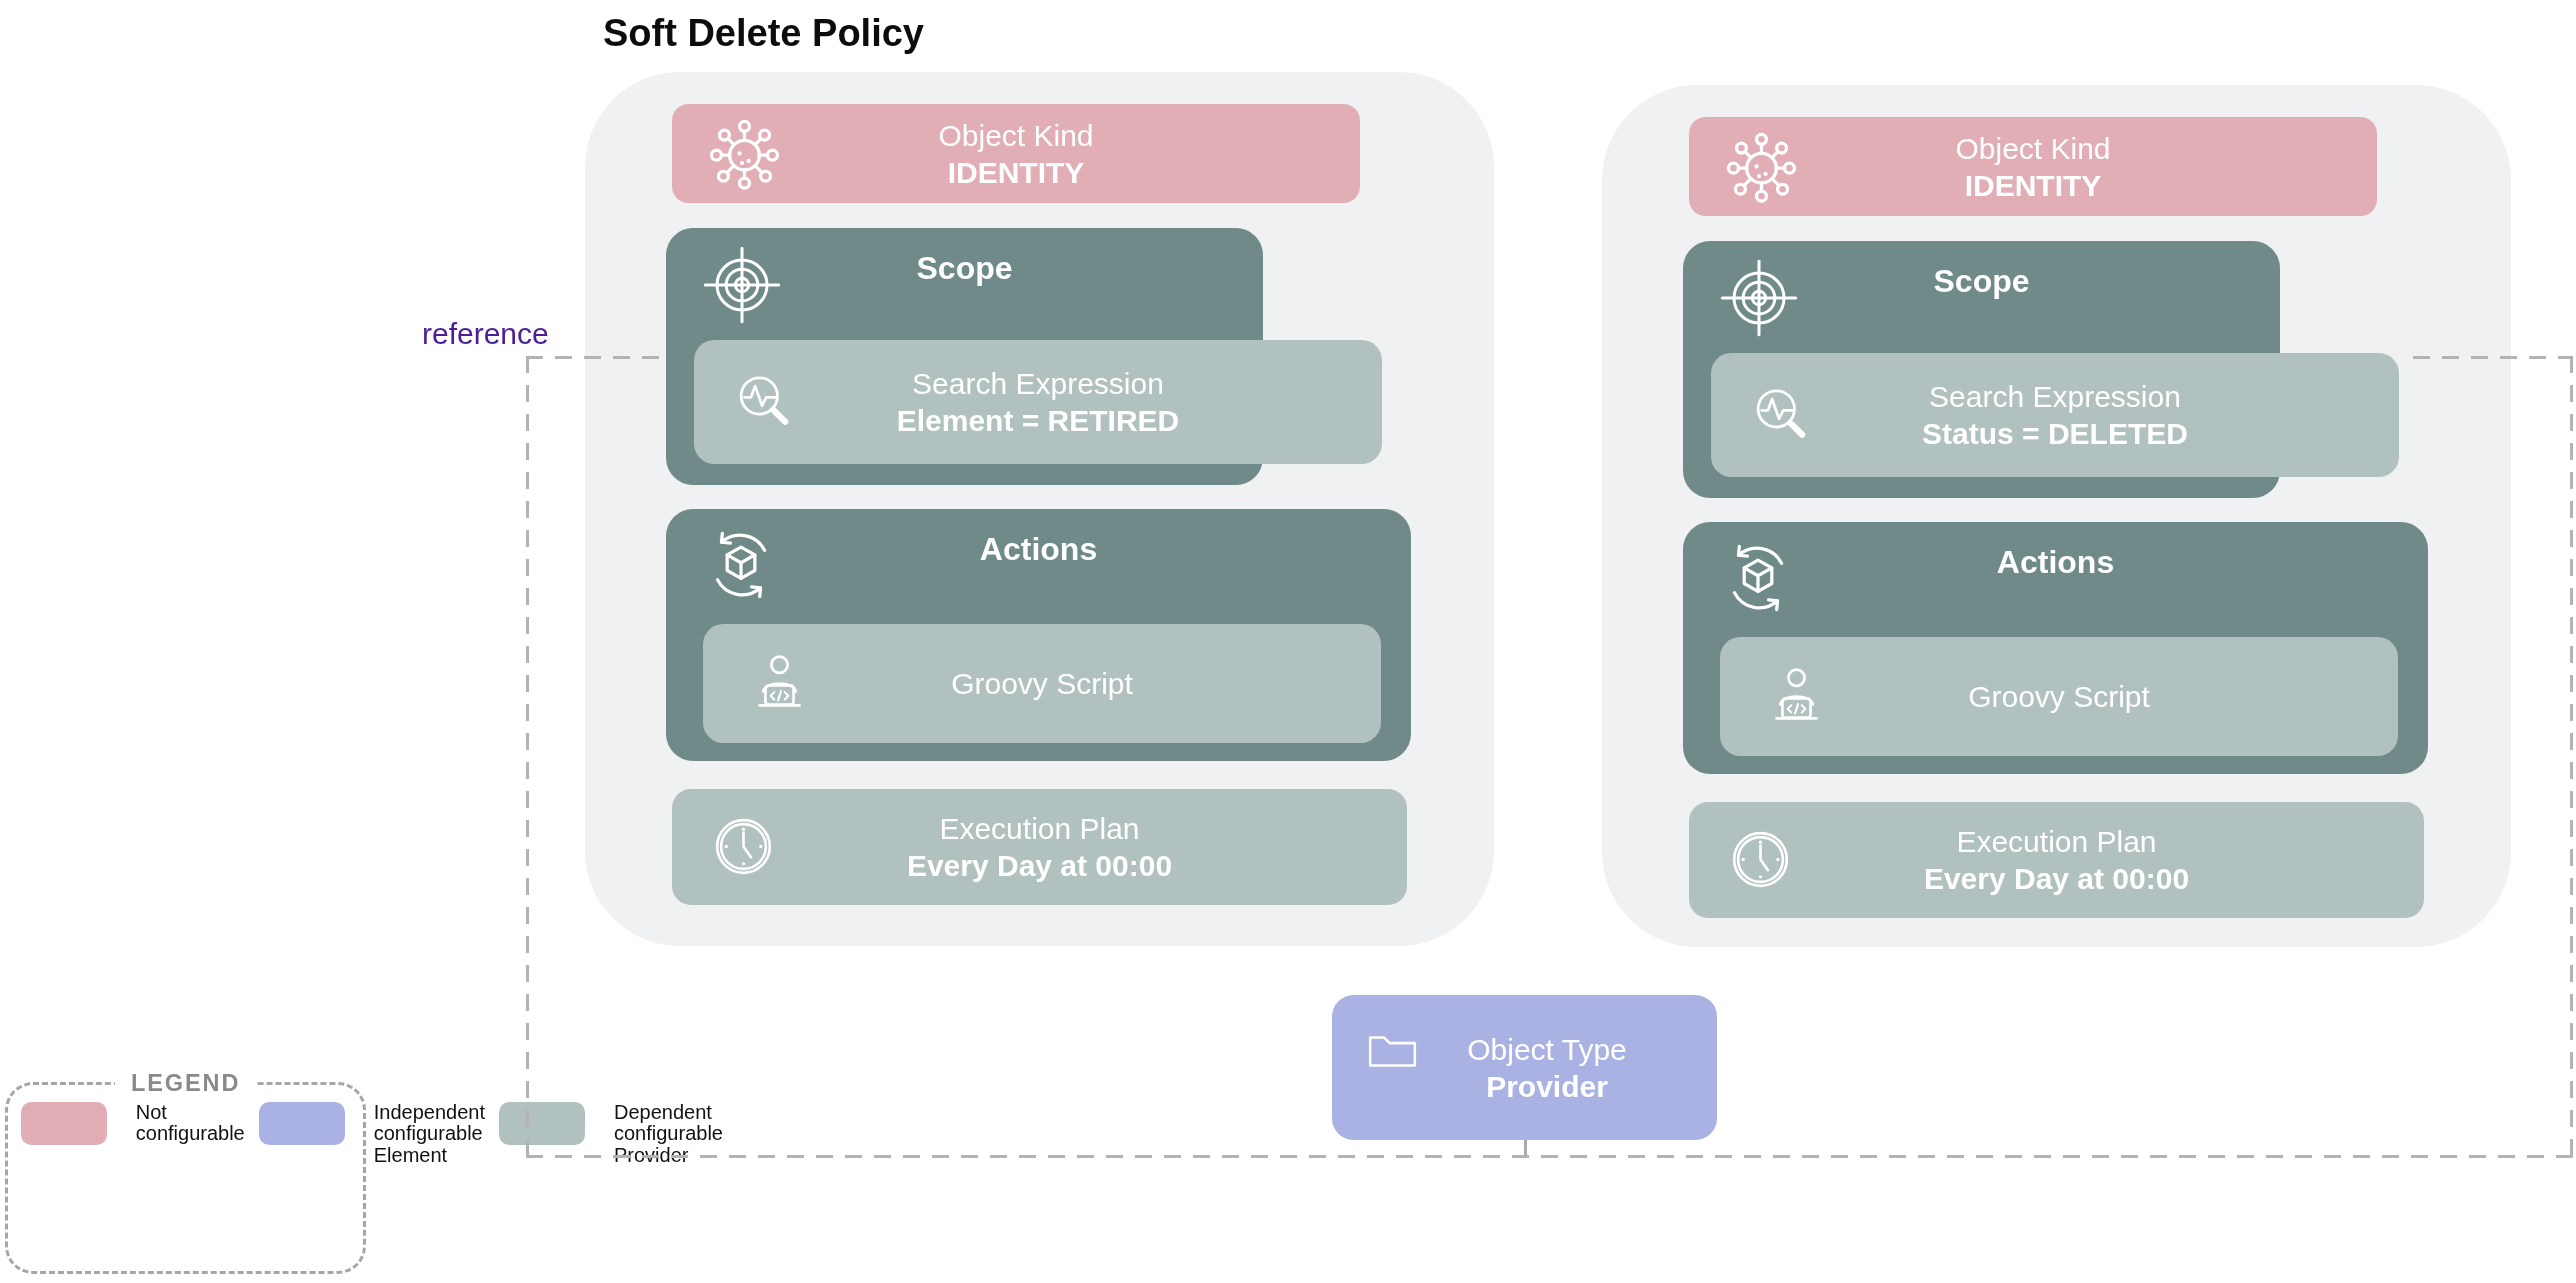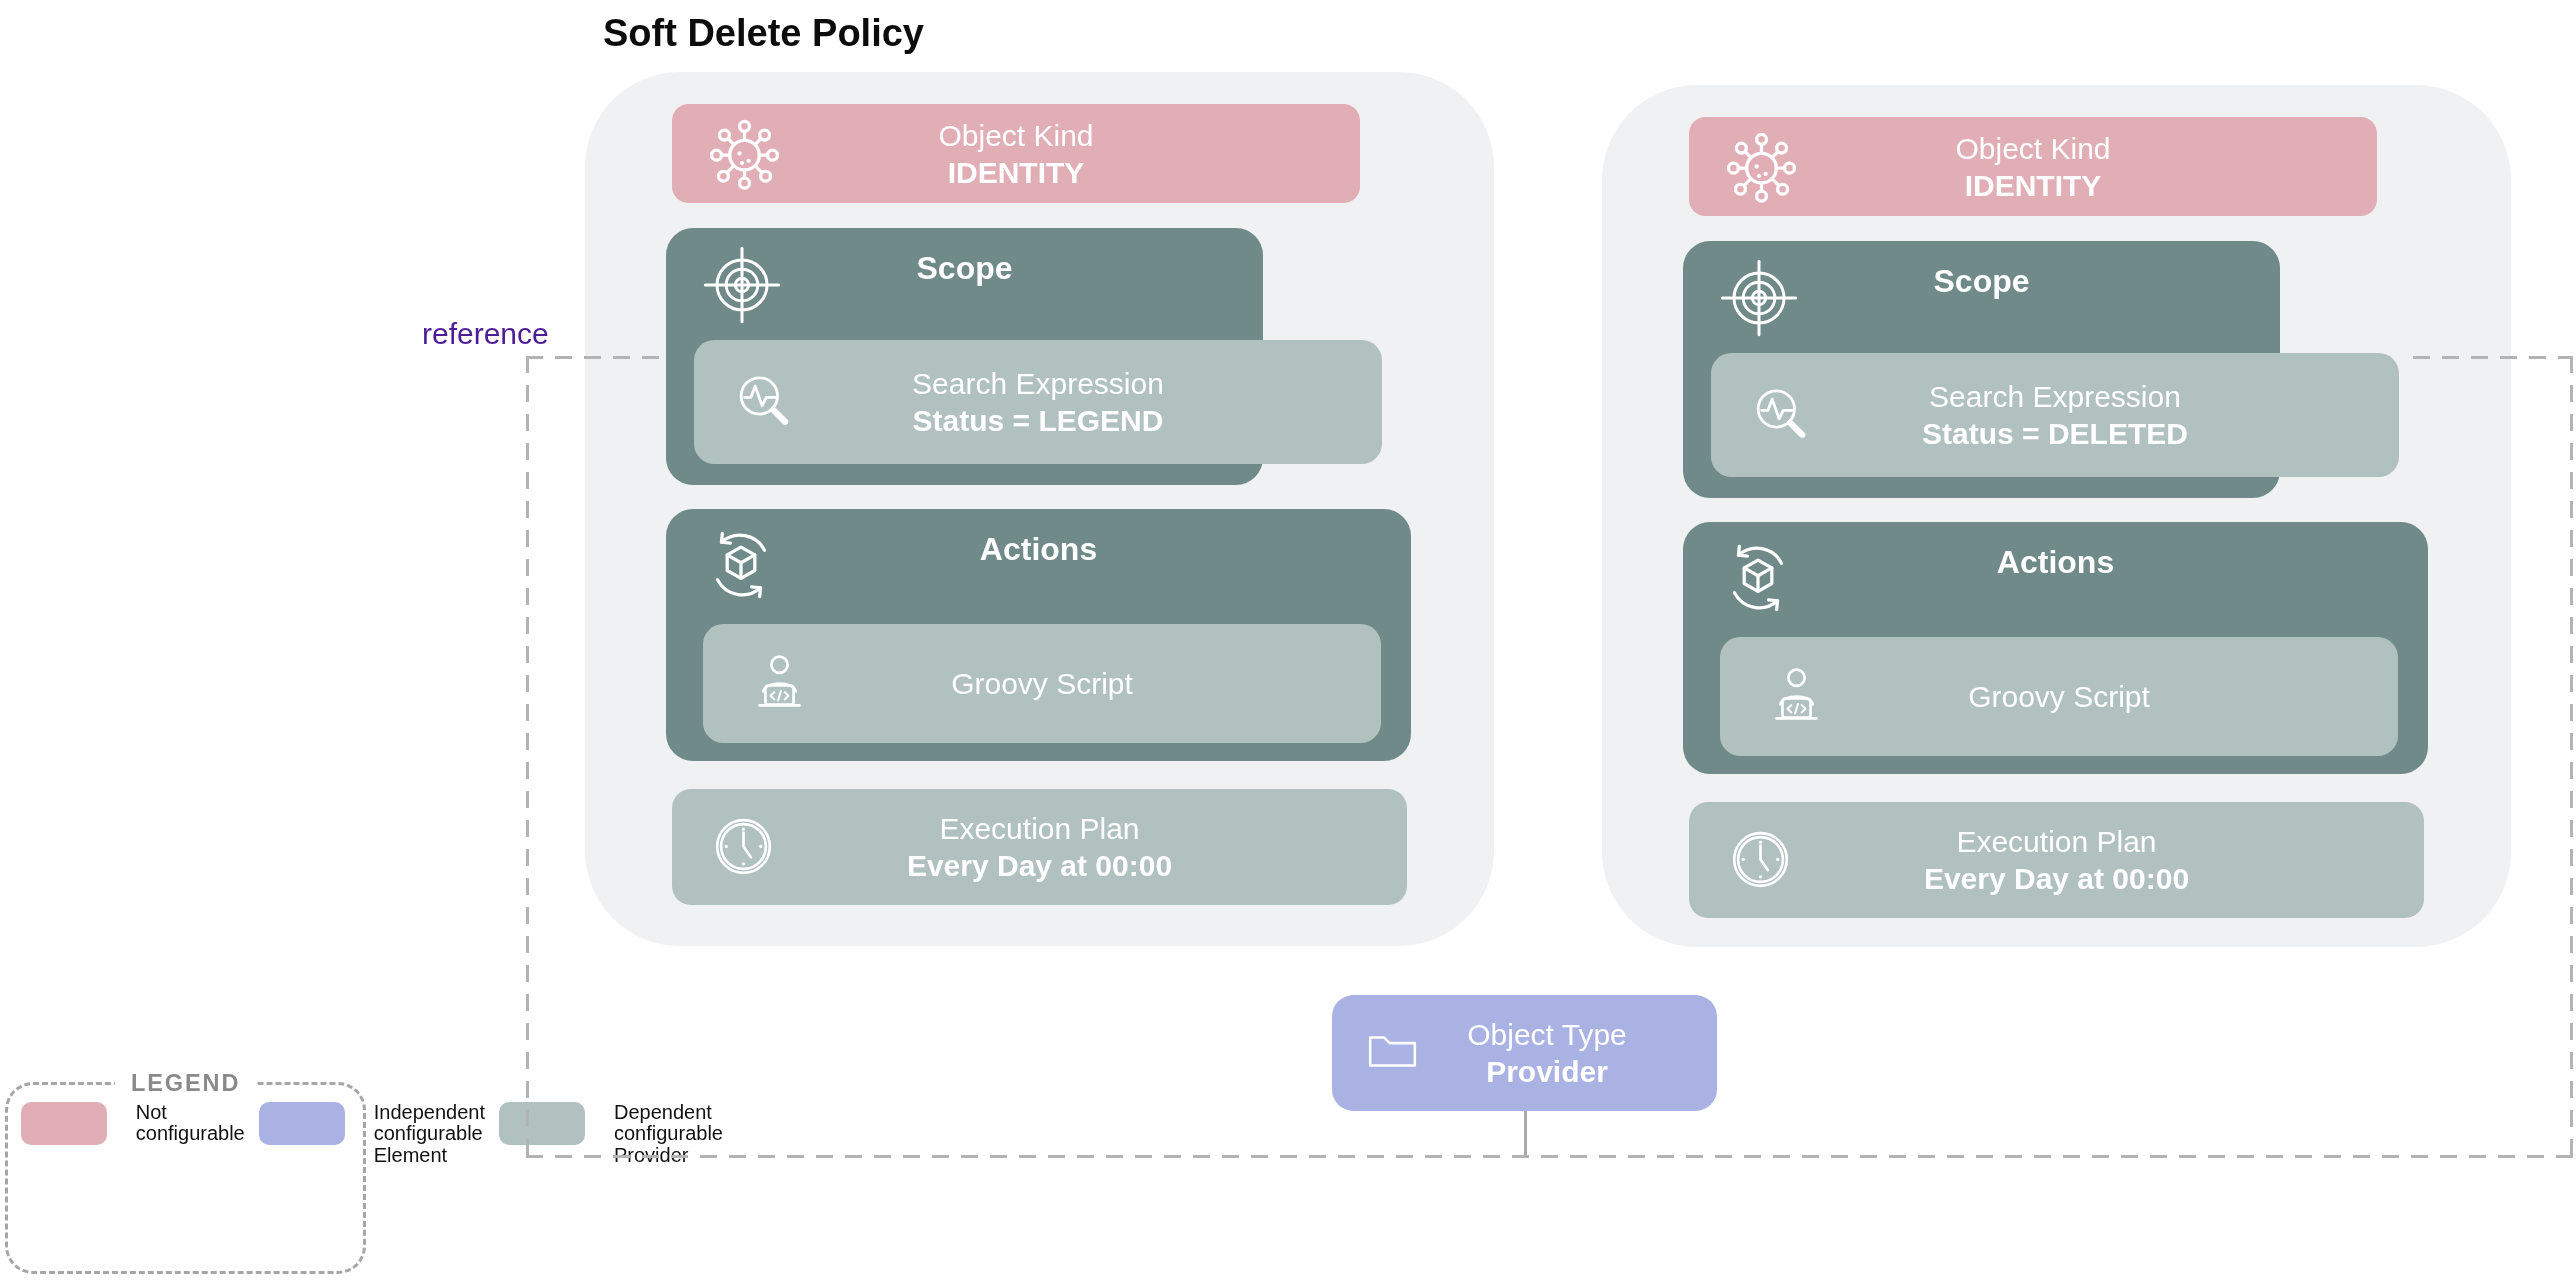--- a/index.html
+++ b/index.html
@@ -25,21 +25,21 @@
   .card0{left:585px;top:72px;width:909px;height:874px;}
   .card1{left:1602px;top:85px;width:909px;height:862px;}
 
   .box{position:absolute;box-sizing:border-box;}
   .pink-box{left:87px;top:32px;width:688px;height:99px;border-radius:16.5px;background:var(--pink);z-index:3;}
   .scope-box{left:81px;top:156px;width:597px;height:257px;border-radius:27px;background:var(--teal);z-index:3;}
   .actions-box{left:81px;top:437px;width:745px;height:252px;border-radius:27px;background:var(--teal);z-index:3;}
   .search-box{left:28px;top:112px;width:688px;height:124px;border-radius:20.3px;background:var(--sage);}
   .groovy-box{left:37px;top:115px;width:678px;height:119px;border-radius:20.3px;background:var(--sage);}
   .exec-box{left:87px;top:717px;width:735px;height:116px;border-radius:19px;background:var(--sage);z-index:3;}
-  .object-type-box{left:1332px;top:995px;width:385px;height:116px;border-radius:21.6px;background:var(--purple);z-index:3;}
+  .object-type-box{left:1332px;top:995px;width:385px;height:145px;border-radius:21.6px;background:var(--purple);z-index:3;}
 
   .center-text{position:absolute;inset:0;display:flex;flex-direction:column;align-items:center;justify-content:center;text-align:center;}
   .line1{font-size:30px;color:#fff;line-height:37px;}
   .line2{font-size:30px;color:#fff;line-height:37px;font-weight:700;}
   .box-heading{position:absolute;left:0;right:0;top:21.6px;text-align:center;font-size:32px;font-weight:700;color:#fff;}
 
   .icon{position:absolute;}
   .icon svg{display:block;width:100%;height:100%;}
   .pink-box .icon{left:33px;top:10.2px;width:79px;height:79px;}
   .scope-box > .icon{left:36px;top:16.5px;width:80px;height:80px;}
@@ -133,21 +133,21 @@
       <div class="box search-box">
         <span class="icon">
           <svg viewBox="0 0 48 48" fill="none" stroke="#fff" stroke-width="2" stroke-linecap="round" stroke-linejoin="round">
             <circle cx="21" cy="20" r="13"></circle>
             <path d="M10.5 21h4.5l3-8 5 14 3-6h7.5"></path>
             <path d="M31 30l8.5 8.5" stroke-width="4.5"></path>
           </svg>
         </span>
         <div class="center-text">
           <div class="line1">Search Expression</div>
-          <div class="line2">Status = LEGEND</div>
+          <div class="line2">Element = RETIRED</div>
         </div>
       </div>
     </div>
 
     <div class="box actions-box">
       <span class="icon">
         <svg viewBox="0 0 48 48" fill="none" stroke="#fff" stroke-width="2" stroke-linecap="round" stroke-linejoin="round">
           <path d="M24 13l8.5 4.8v9.6L24 32.2l-8.5-4.8v-9.6z"></path>
           <path d="M15.5 17.8L24 22.6l8.5-4.8M24 22.6v9.6"></path>
           <path d="M38.5 15A17 17 0 0 0 12 10"></path>

